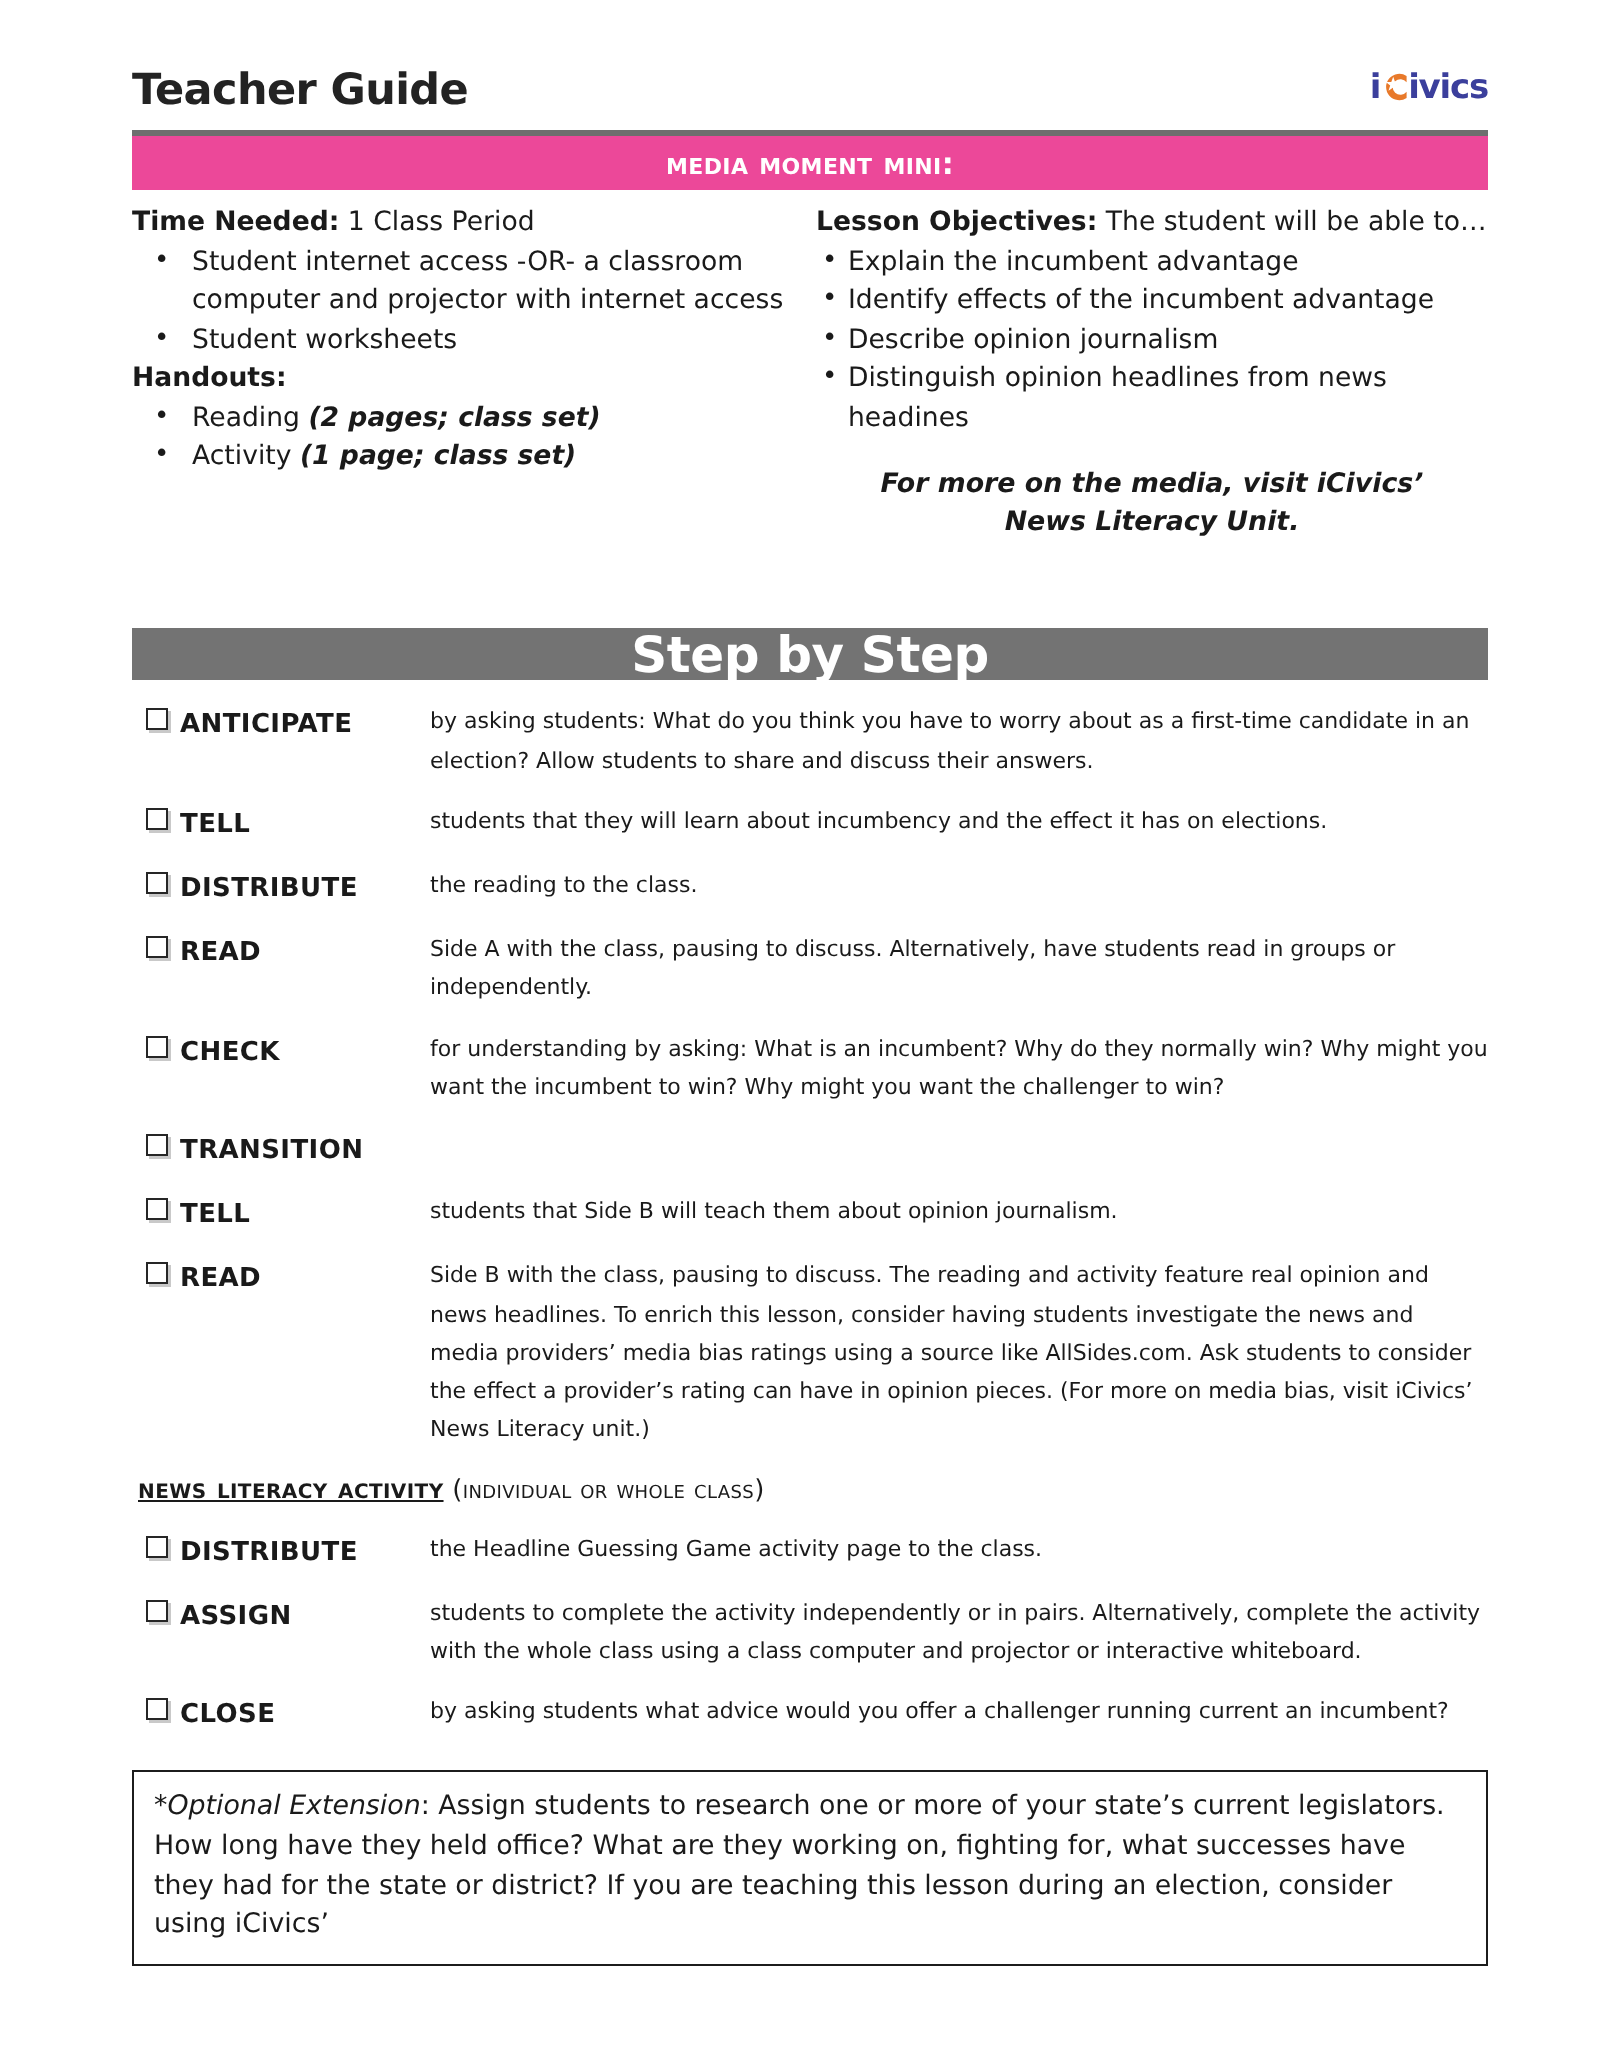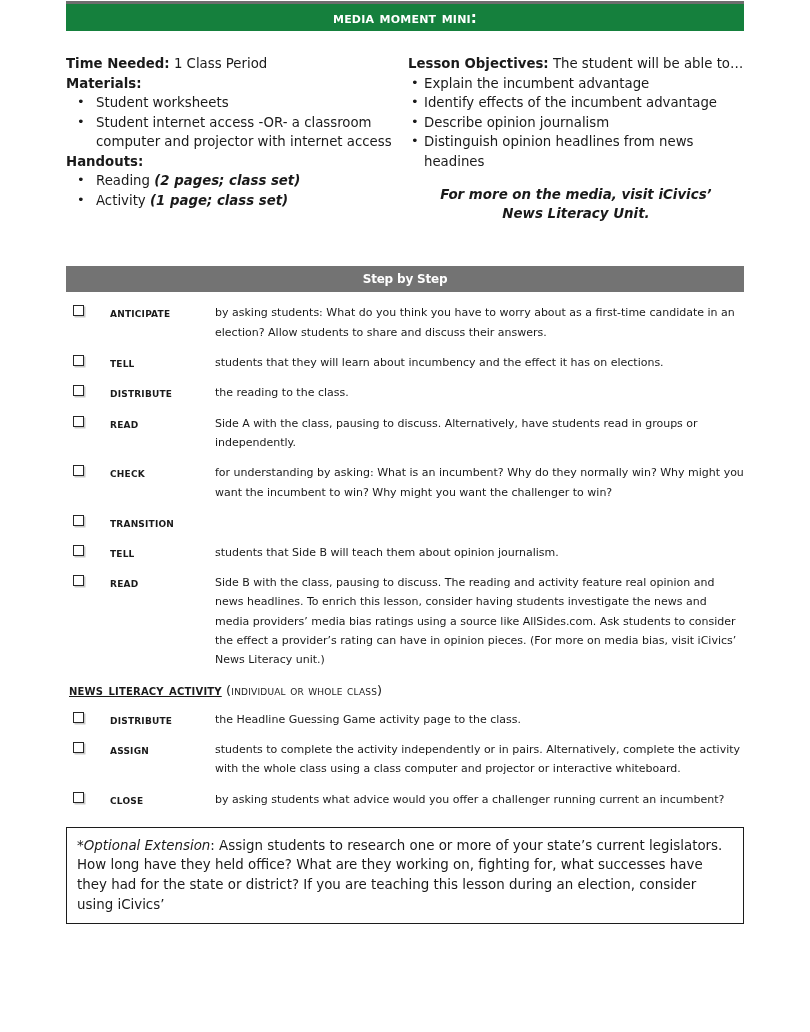--- a/index.html
+++ b/index.html
@@ -61,21 +61,21 @@
   .logo .star-c svg { position: absolute; left: 0; top: 0; }
 
   .hdr-rule {
     height: 3px;
     background: #6e6e6e;
     margin-top: 1px;
   }
 
   
   .title-band {
-    background: #15803d;
+    background: #ec4899;
     height: 27px;
     display: flex;
     align-items: center;
     justify-content: center;
     color: #ffffff;
     white-space: nowrap;
     overflow: hidden;
   }
   .title-band .mm {
     font-size: 15px;
@@ -88,21 +88,21 @@
   .title-band .lesson {
     font-size: 20px;
     font-weight: bold;
     letter-spacing: -0.4px;
     margin-left: 5px;
   }
 
   
   .info {
     display: flex;
-    margin-top: 23px;
+    margin-top: 7px;
   }
   .col-left { width: 336px; }
   .col-right { width: 336px; margin-left: 6px; }
 
   .lbl { font-weight: bold; font-size: 13.3px; }
   .ln {
     font-size: 13.3px;
     line-height: 19.5px;
   }
   ul.bul {
@@ -140,21 +140,21 @@
   .sbs-band {
     background: #737373;
     height: 26px;
     margin-top: 43px;
     display: flex;
     align-items: center;
     justify-content: center;
   }
   .sbs-band .t {
     color: #ffffff;
-    font-size: 12px;
+    font-size: 25px;
     font-weight: bold;
     letter-spacing: -0.2px;
   }
 
   .steps { margin-top: 11px; }
   .step {
     display: flex;
     margin-bottom: 11px;
   }
   .step-label {
@@ -173,22 +173,21 @@
     border: 1.4px solid #262626;
     box-shadow: 1.5px 1.5px 0 0 #c9c9c9;
     vertical-align: 1px;
     margin-right: 6px;
   }
   .sc {
     font-weight: bold;
     font-variant: small-caps;
     text-transform: lowercase;
     letter-spacing: 0.2px;
-    font-size: 13px;
-    margin-left: 20px;
+    font-size: 18px;
   }
   .step-body {
     flex: 1;
     font-size: 11px;
     line-height: 19.3px;
     padding-left: 4px;
   }
 
   .activity-head {
     margin: 3px 0 10px 0;
@@ -219,39 +218,45 @@
     font-size: 13.4px;
     line-height: 19.6px;
   }
   .ext-box i { font-style: italic; }
 </style>
 </head>
 <body>
 
 <div class="page">
 
+  <div class="hdr">
+    <span class="hdr-title">Teacher Guide</span>
+    <span class="logo">
+      <span>i</span><span class="star-c"><svg width="15" height="15" viewBox="0 0 15 15">
+            <path d="M13.3 2.0 A6.6 6.6 0 1 0 13.3 13.0 L13.3 9.9 A3.9 3.9 0 1 1 13.3 5.1 Z" fill="#e8792a"></path>
+            <path d="M6.6 2.4 l0.95 2.6 h2.75 l-2.2 1.7 0.85 2.7 -2.35-1.65 -2.35 1.65 0.85-2.7 -2.2-1.7 h2.75 z" fill="#ffffff"></path>
+          </svg></span><span>ivics</span>
+    </span>
+  </div>
   <div class="hdr-rule"></div>
 
   <div class="title-band">
     <span class="mm">Media Moment mini:</span>
   </div>
 
   <div class="info">
 
     <div class="col-left">
       <div class="ln">
         <span class="lbl">Time Needed:</span>
         <span>1 Class Period</span>
       </div>
-      <div class="ln">
-        <span class="lbl">Materials:</span>
-      </div>
       <ul class="bul">
+        <li>Student internet access -OR- a classroom computer and projector with internet access</li>
         <li>Student worksheets</li>
-        <li>Student internet access -OR- a classroom computer and projector with internet access</li>
       </ul>
       <div class="ln">
         <span class="lbl">Handouts:</span>
       </div>
       <ul class="bul">
         <li>
           <span>Reading</span>
           <span class="ital">(2 pages; class set)</span>
         </li>
         <li>

